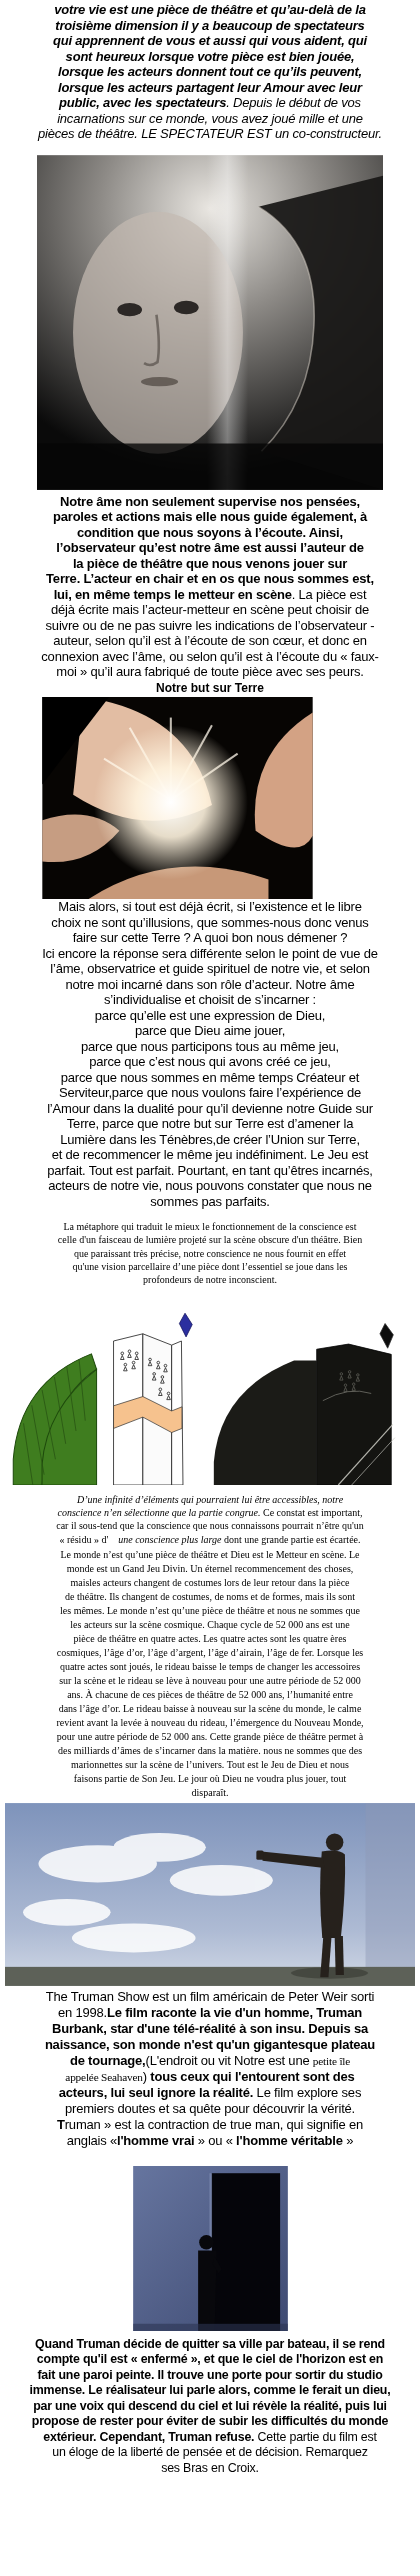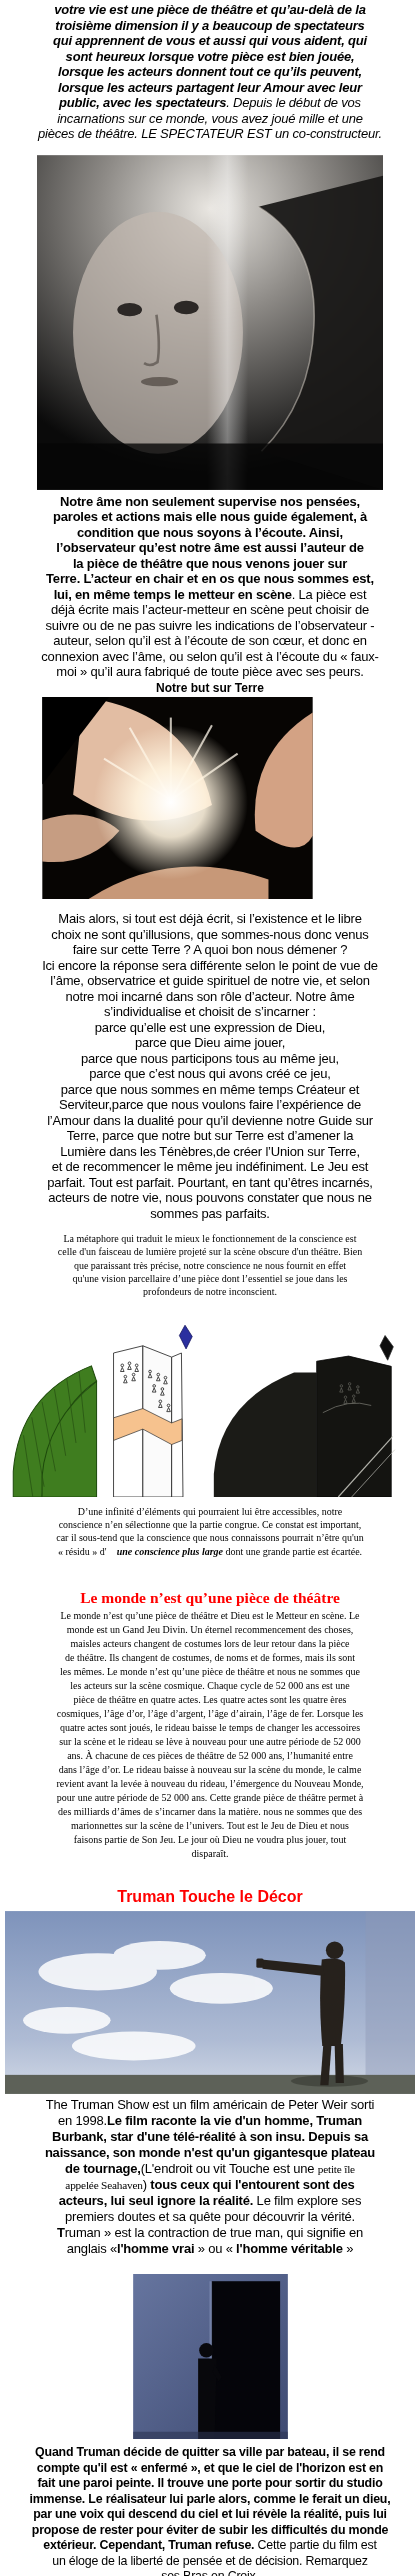--- a/index.html
+++ b/index.html
@@ -4,29 +4,29 @@
 <style>
   html,body{margin:0;padding:0;background:#ffffff;}
   body{width:420px;min-height:3077px;font-family:"Liberation Sans",sans-serif;color:#000;overflow-x:hidden;}
   #page{width:420px;box-sizing:border-box;padding:0 4.1px;}
   p,h1,h2{margin:0;}
   .sans-p{font-size:13px;line-height:15.5px;text-align:center;white-space:pre-line;letter-spacing:-0.2px;}
   .sans-p .b{font-weight:700;}
   .tp{line-height:16px;}
   .doorp{font-size:12.4px;line-height:15.5px;}
   .serif-p{font-family:"Liberation Serif",serif;font-size:10px;line-height:13.4px;text-align:center;white-space:pre-line;}
-  .serif-p .it{}
-  .serif-p .bit{font-style:italic;font-weight:700;padding-left:10px;}
+  .serif-p .it{font-style:italic;}
+  .serif-p .bit{font-style:italic;font-weight:400;padding-left:10px;}
   .serif-inline{font-family:"Liberation Serif",serif;font-size:11.3px;}
   .h-goal{font-weight:700;font-size:12px;line-height:15.5px;text-align:center;margin-top:1px;}
   .h-world{font-family:"Liberation Serif",serif;font-weight:700;font-size:15.5px;line-height:18.5px;color:#ff0000;text-align:center;margin-top:31px;}
   .h-truman{font-weight:700;font-size:16px;line-height:20.6px;color:#ff0000;text-align:center;margin-top:26px;}
   .mt-intro{margin-top:2.1px;font-style:italic;}
   .mt-soul{margin-top:4px;}
-  .mt-goal{margin-top:12px;}
+  .mt-goal{margin-top:0;}
   .mt-meta{margin-top:10.3px;}
   .mt-cap{margin-top:7.7px;}
   .mt-world{margin-top:1.5px;line-height:14px;}
   .mt-trumanp{margin-top:3px;}
   .mt-doorp{margin-top:6.2px;}
   figure{margin:0;}
   figure svg{display:block;}
   .fig-faces{margin:13.4px 0 0 33px;width:346px;height:335px;}
   .fig-hands{margin:1px 0 0 38px;width:271px;height:202px;}
   .fig-theatre{margin:18px 0 0 4.1px;width:388px;height:180px;}
@@ -199,42 +199,40 @@
       <line x1="668" y1="350" x2="752" y2="258" stroke="#c6c6bf" stroke-width="1.8" opacity="0.7"></line>
       <polygon points="733,36 749,58 738,84 723,56" fill="#0c0c0c" stroke="#2e2e2e" stroke-width="1.5"></polygon>
     </svg>
   </figure>
 
   <p class="serif-p mt-cap"><span class="it">D’une infinité d’éléments qui pourraient lui être accessibles, notre
 conscience n’en sélectionne que la partie congrue.</span><span> Ce constat est important,
 car il sous-tend que la conscience que nous connaissons pourrait n’être qu'un
 « résidu » d'</span><span class="bit">une conscience plus large</span><span> dont une grande partie est écartée.</span></p>
 
-  <h1 class="h-world">Le monde n’est qu’une pièce de théâtre</h1>
 
   <p class="serif-p mt-world"><span>Le monde n’est qu’une pièce de théâtre et Dieu est le Metteur en scène. Le
 monde est un Gand Jeu Divin. Un éternel recommencement des choses,
 mais</span><span class="b">les acteurs changent de costumes lors de leur retour dans la pièce
 de théâtre. Ils changent de costumes, de noms et de formes, mais ils sont
 les mêmes</span><span>. Le monde n’est qu’une pièce de théâtre et nous ne sommes que
 les acteurs sur la scène cosmique</span><span class="b">. Chaque cycle de 52 000 ans est une
 pièce de théâtre en quatre actes.</span><span> Les quatre actes sont les quatre ères
 cosmiques, l’âge d’or, l’âge d’argent, l’âge d’airain, l’âge de fer. Lorsque les
 quatre actes sont joués, le rideau baisse le temps de changer les accessoires
 sur la scène et le rideau se lève à nouveau pour une autre période de 52 000
 ans. </span><span class="b">À chacune de ces pièces de théâtre de 52 000 ans, l’humanité entre
 dans l’âge d’or</span><span>. Le rideau baisse à nouveau sur la scène du monde, le calme
 revient avant la levée à nouveau du rideau, l’émergence du Nouveau Monde,
 pour une autre période de 52 000 ans. Cette grande pièce de théâtre permet à
 des milliards d’âmes de s’incarner dans la matière. </span><span class="b">nous ne sommes que des
 marionnettes sur la scène de l’univers.</span><span> Tout est le Jeu de Dieu et nous
 faisons partie de Son Jeu. Le jour où Dieu ne voudra plus jouer, tout
 disparaît.</span></p>
 
-  <h1 class="h-truman">Truman Touche le Décor</h1>
 
   <figure class="fig-sky">
     <svg viewBox="0 0 796 355" width="410" height="183">
       <defs>
         <linearGradient id="sky" x1="0" y1="0" x2="0" y2="1">
           <stop offset="0%" stop-color="#7e93bb"></stop>
             <stop offset="70%" stop-color="#aebbd4"></stop>
             <stop offset="100%" stop-color="#d2d9e6"></stop>
         </linearGradient>
       </defs>
@@ -257,21 +255,21 @@
         <path d="M618,258 L612,338 L628,338 L634,258 Z"></path>
         <path d="M640,258 L642,334 L658,334 L656,258 Z"></path>
       </g>
     </svg>
   </figure>
 
   <p class="sans-p tp mt-trumanp"><span>The Truman Show est un film américain de Peter Weir sorti
 en 1998.</span><span class="b">Le film raconte la vie d'un homme, Truman
 Burbank, star d'une télé-réalité à son insu. Depuis sa
 naissance, son monde n'est qu'un gigantesque plateau
-de tournage,</span><span>(L'endroit ou vit Touche est une </span><span class="serif-inline">petite île
+de tournage,</span><span>(L'endroit ou vit Notre est une </span><span class="serif-inline">petite île
 appelée Seahaven</span><span>) </span><span class="b">tous ceux qui l'entourent sont des
 acteurs, lui seul ignore la réalité.</span><span> Le film explore ses
 premiers doutes et sa quête pour découvrir la vérité.
 </span><span class="b">T</span><span>ruman » est la contraction de true man, qui signifie en
 anglais «</span><span class="b">l'homme vrai</span><span> » ou « </span><span class="b">l'homme véritable</span><span> »</span></p>
 
   <figure class="fig-door">
     <svg viewBox="0 0 300 320" width="155" height="165">
       <defs>
         <linearGradient id="wall1" x1="0" y1="0" x2="1" y2="1">

